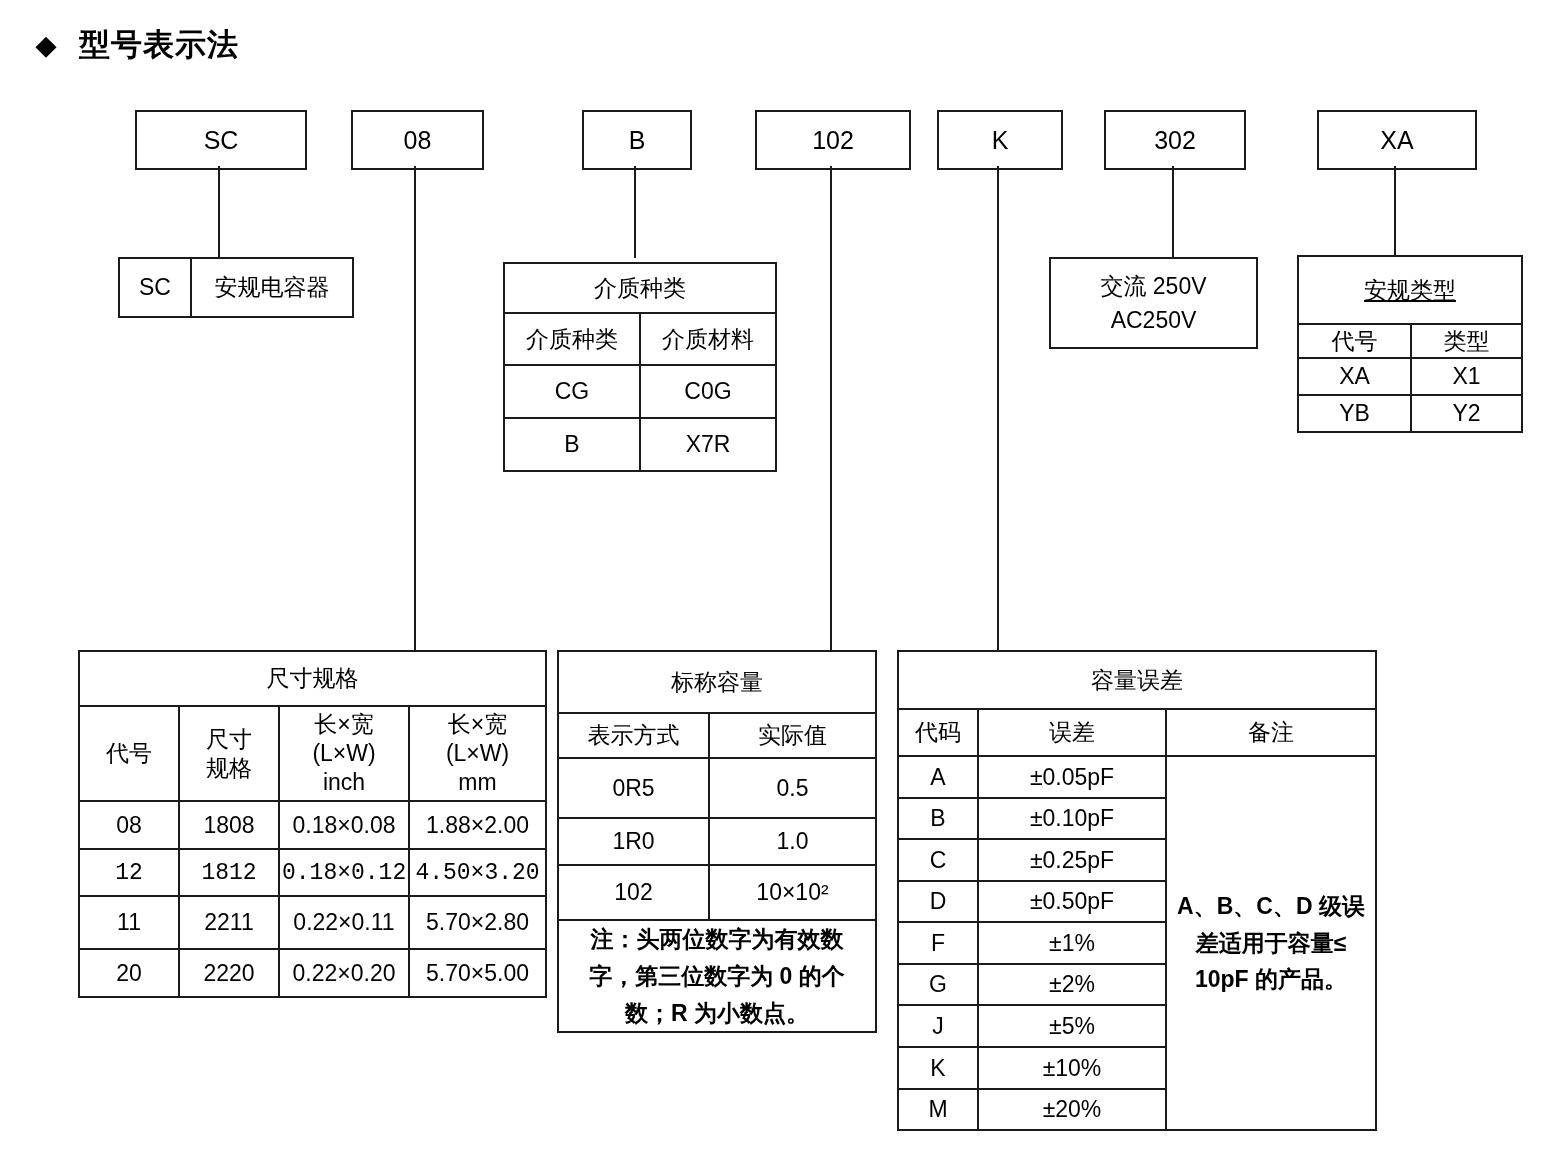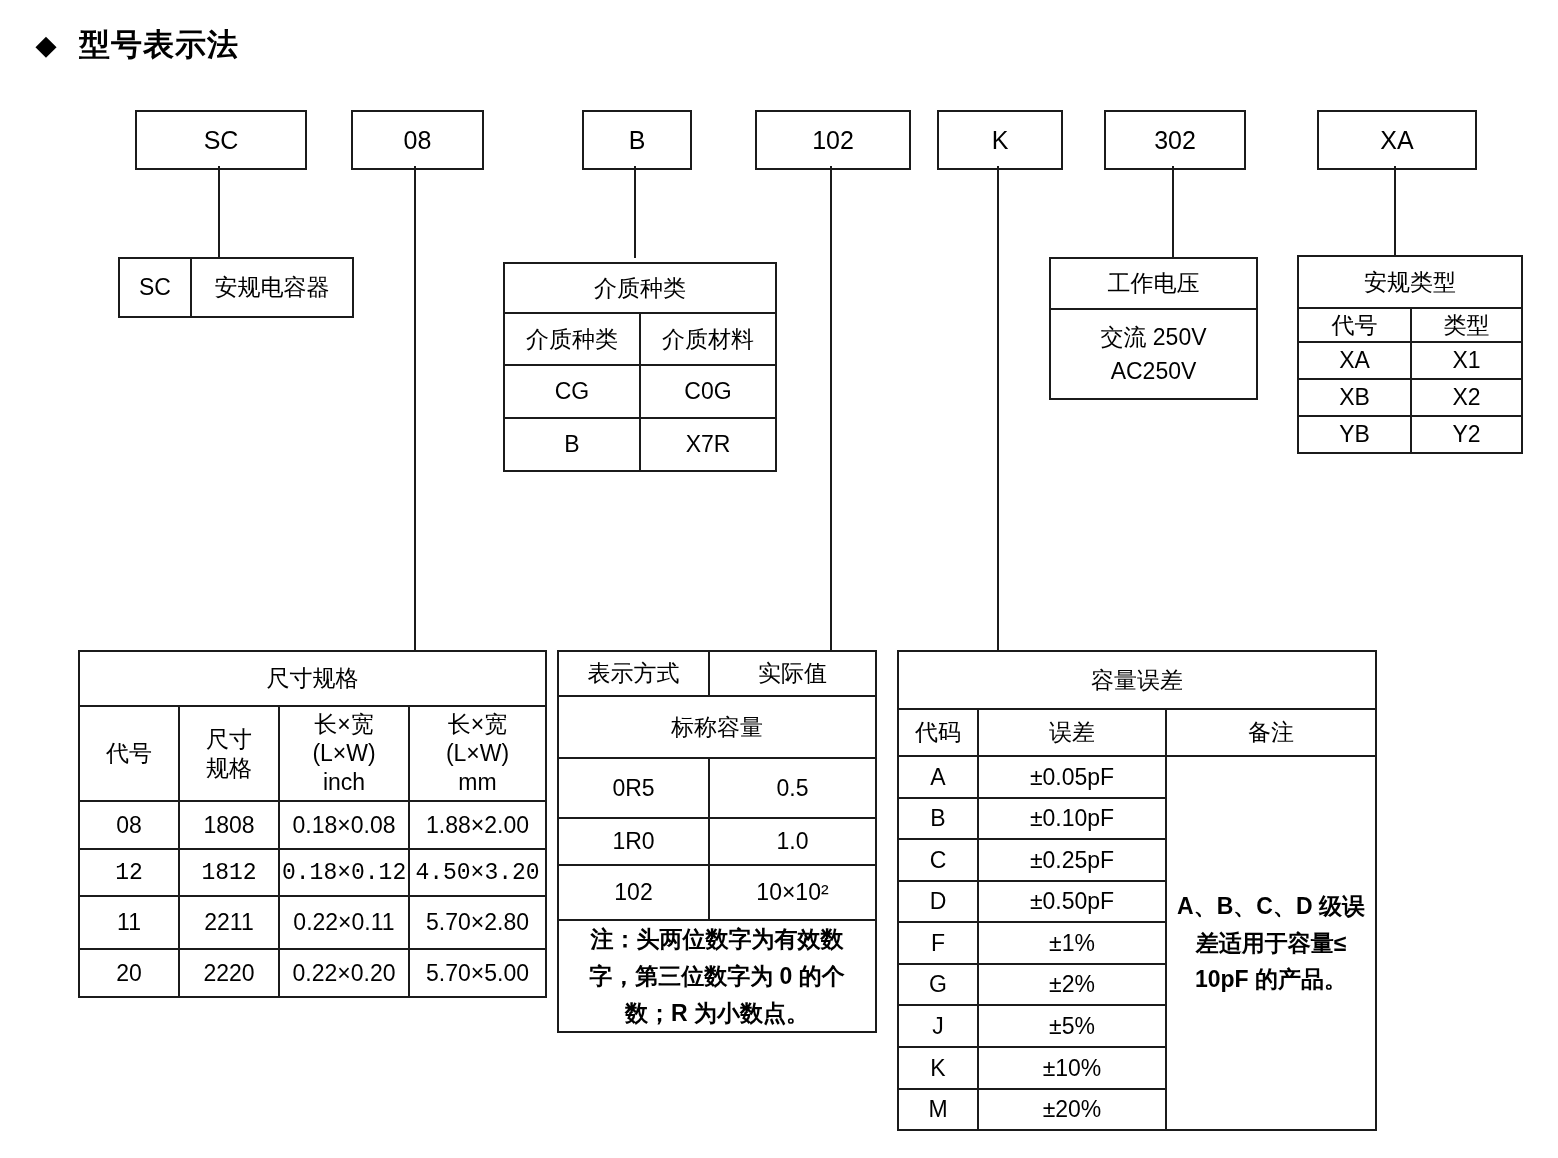--- a/index.html
+++ b/index.html
@@ -96,54 +96,47 @@
       <td>X7R</td>
     </tr>
   </tbody>
     </table>
 
   <table class="t" style="left:1049px;top:257px;width:207px;">
     <colgroup>
         <col style="width:207px">
       </colgroup>
     <tbody>
-        <tr style="height:51px;">
-          <td class="title-cell">工作电压</td>
-        </tr>
     <tr style="height:90px;">
       <td>
         <div class="volt-lines">
           <div>交流 250V</div>
           <div>AC250V</div>
         </div>
       </td>
     </tr>
   </tbody>
     </table>
 
   <table class="t" style="left:1297px;top:255px;width:224px;">
     <colgroup>
         <col style="width:113px">
         <col style="width:111px">
       </colgroup>
     <tbody>
-        <tr style="height:52px;">
+        <tr style="height:68px;text-decoration:underline;">
           <td colspan="2" class="title-cell">安规类型</td>
         </tr>
     <tr style="height:34px;">
       <td>代号</td>
       <td>类型</td>
     </tr>
     <tr style="height:37px;">
       <td>XA</td>
       <td>X1</td>
-    </tr>
-    <tr style="height:37px;">
-      <td>XB</td>
-      <td>X2</td>
     </tr>
     <tr style="height:37px;">
       <td>YB</td>
       <td>Y2</td>
     </tr>
   </tbody>
     </table>
 
   <table class="t" style="left:78px;top:650px;width:467px;">
     <colgroup>
@@ -193,27 +186,27 @@
     </tr>
   </tbody>
     </table>
 
   <table class="t" style="left:557px;top:650px;width:318px;">
     <colgroup>
         <col style="width:151px">
         <col style="width:167px">
       </colgroup>
     <tbody>
-        <tr style="height:45px;">
+        <tr style="height:62px;">
+          <td colspan="2" class="title-cell">标称容量</td>
+        </tr>
+    <tr style="height:45px;">
       <td>表示方式</td>
       <td>实际值</td>
     </tr>
-    <tr style="height:62px;">
-          <td colspan="2" class="title-cell">标称容量</td>
-        </tr>
     <tr style="height:60px;">
       <td>0R5</td>
       <td>0.5</td>
     </tr>
     <tr style="height:47px;border-radius:11px;">
       <td>1R0</td>
       <td>1.0</td>
     </tr>
     <tr style="height:55px;">
       <td>102</td>

